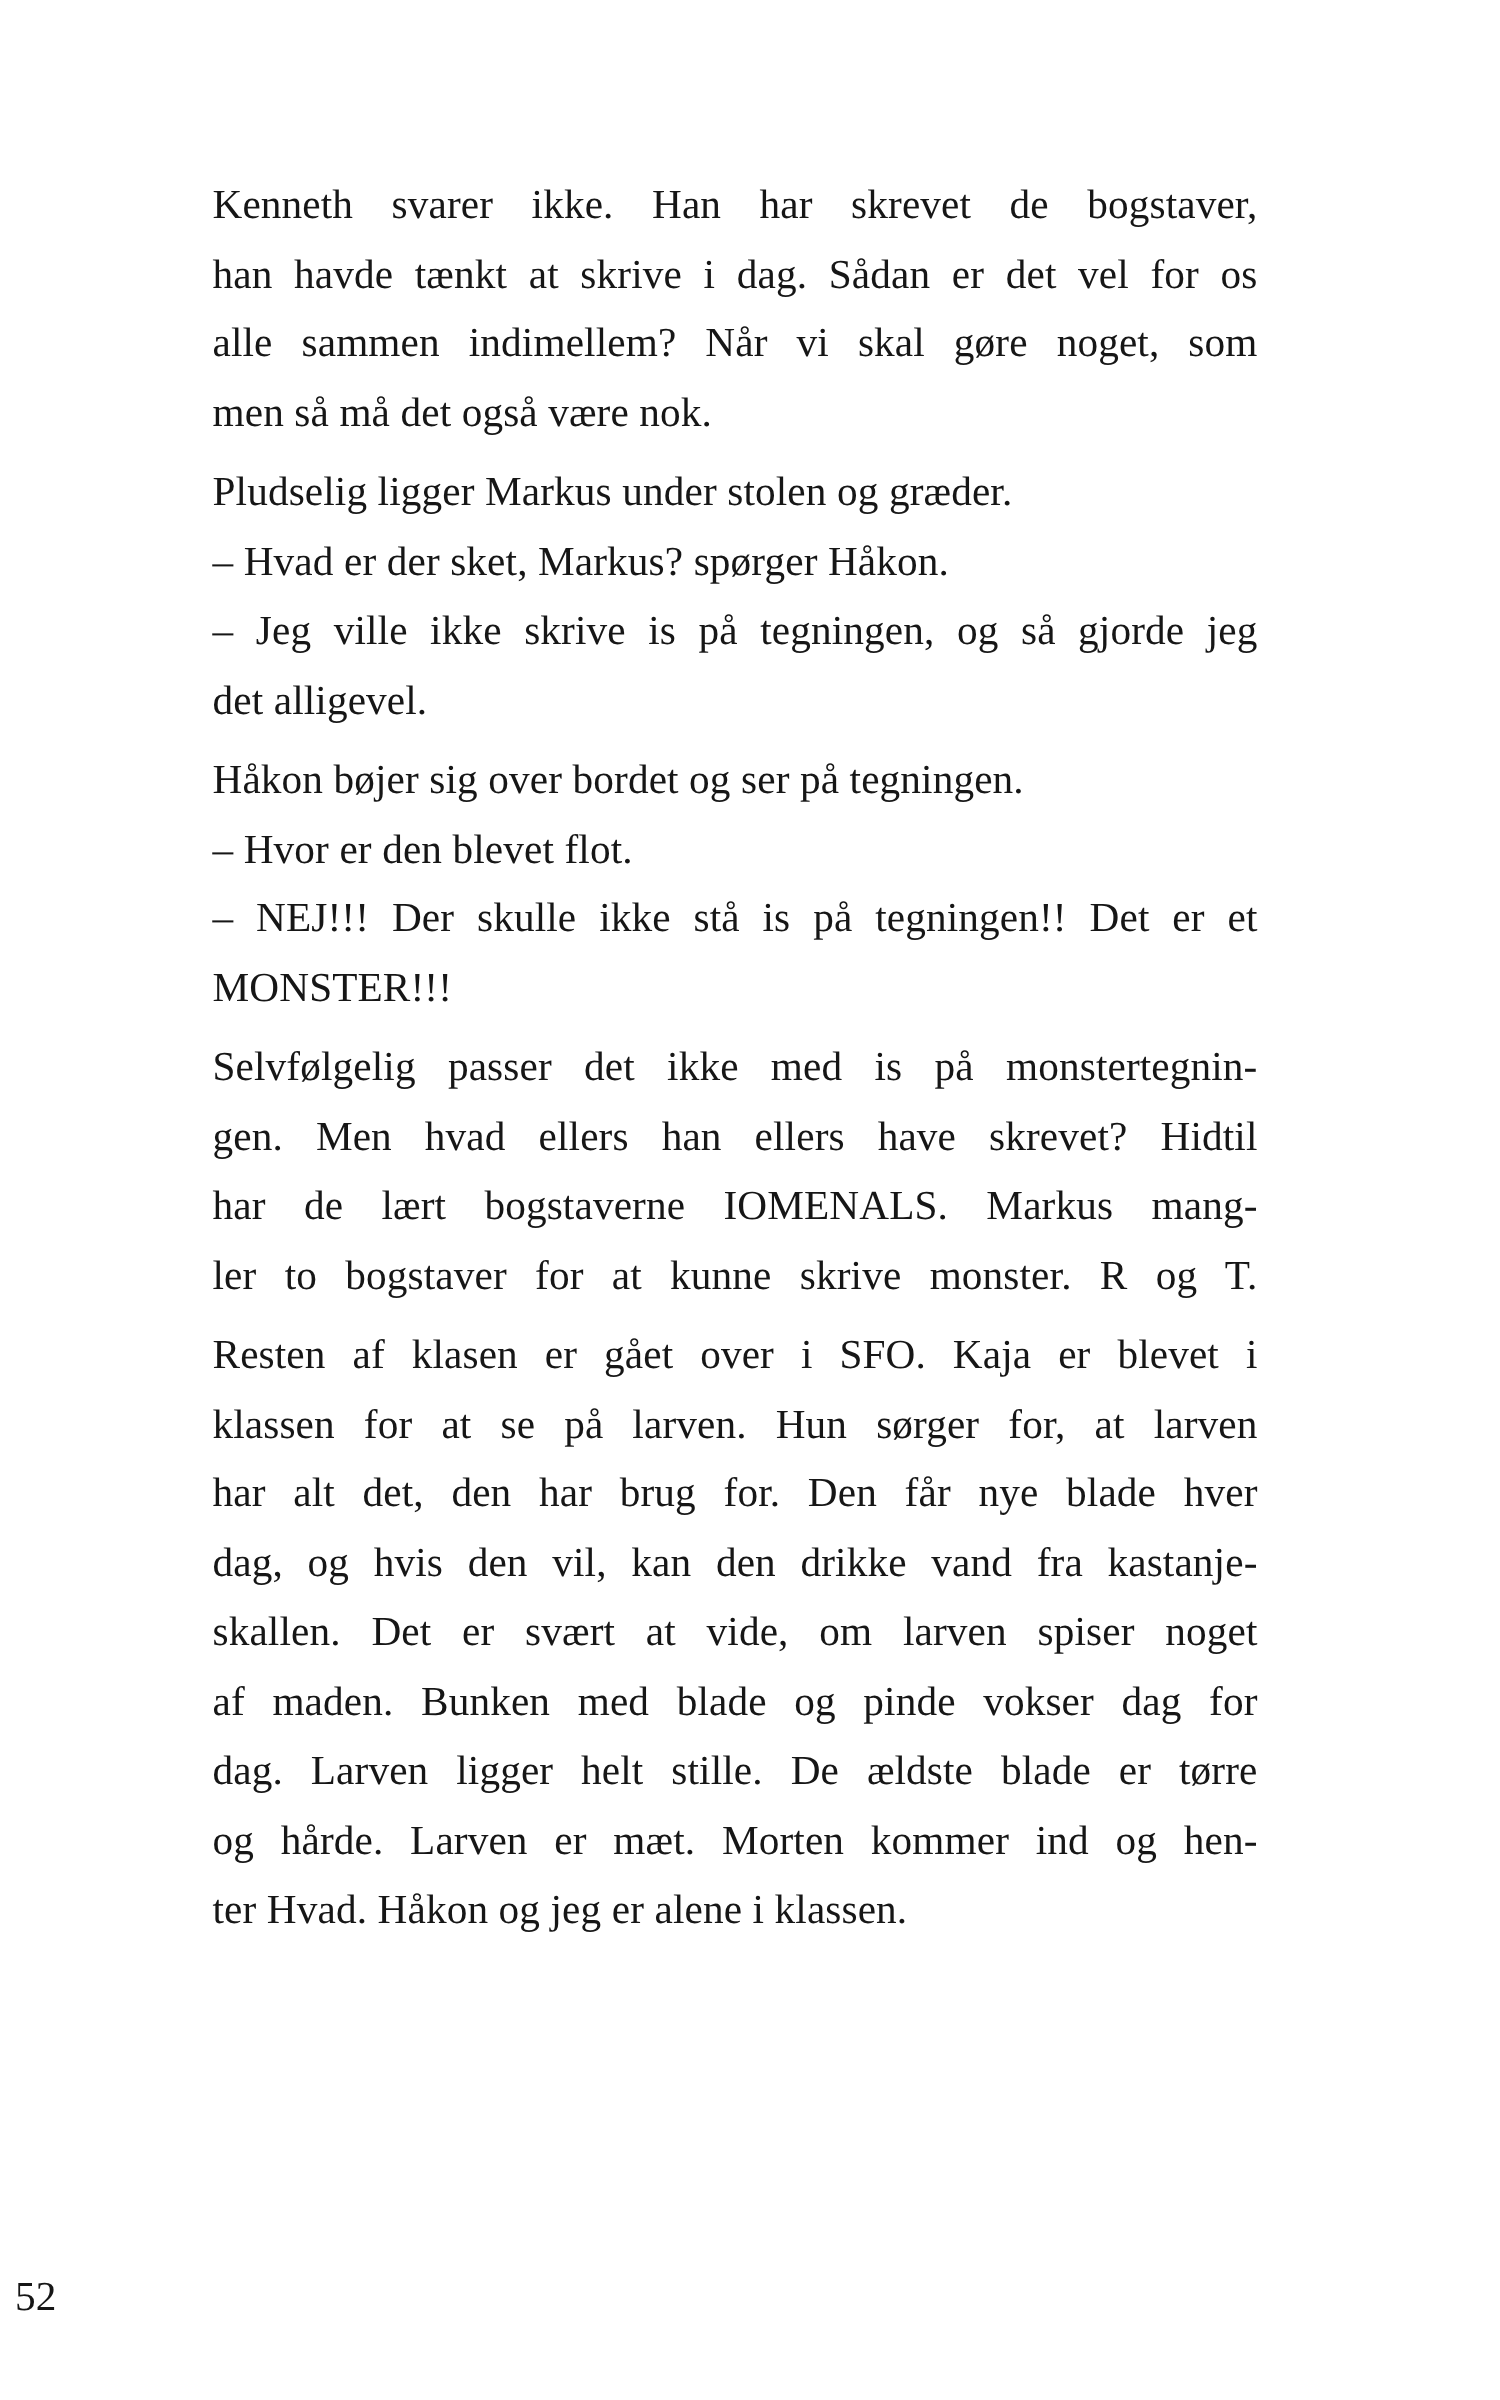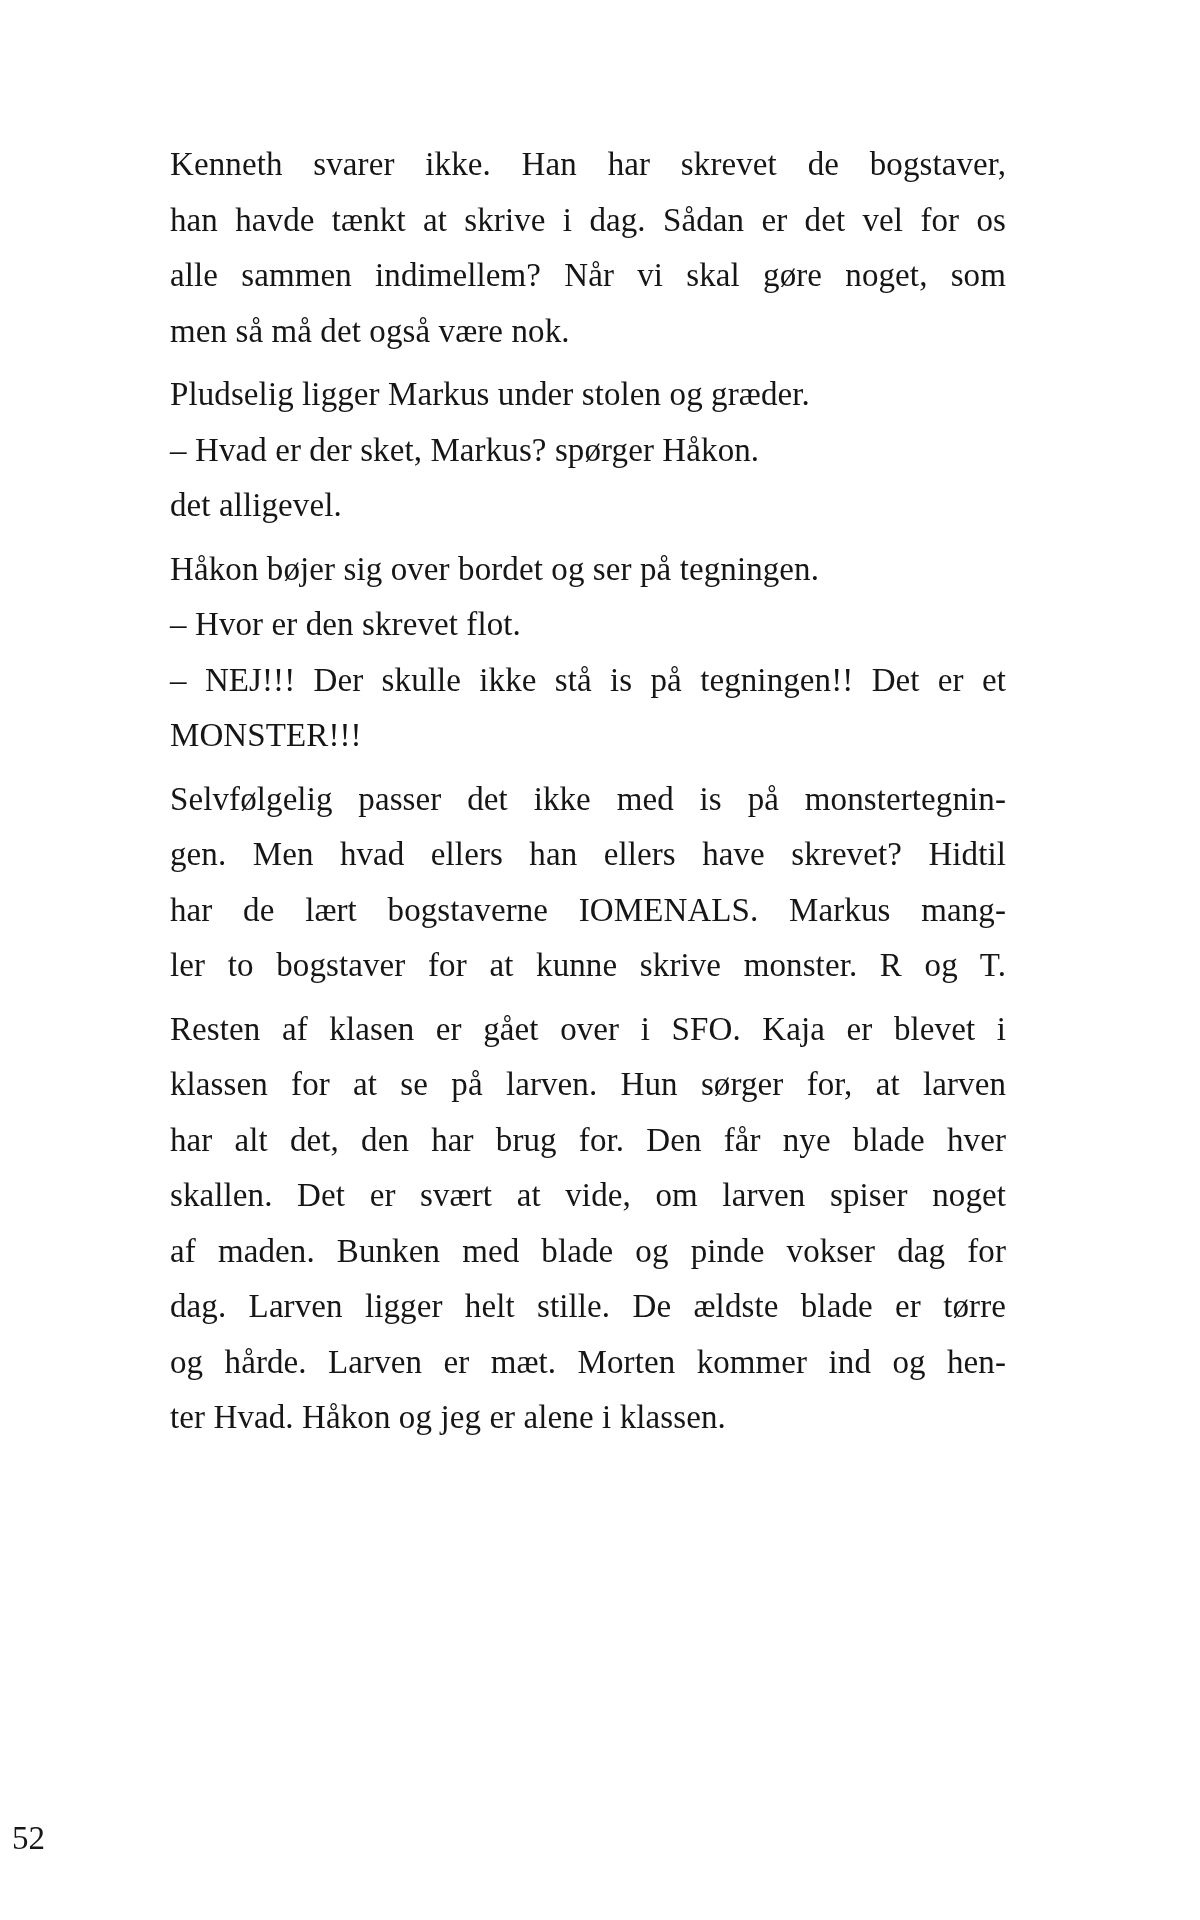--- a/index.html
+++ b/index.html
@@ -58,38 +58,40 @@
   <main class="text-block">
       <div class="paragraph">
         <div class="line fill">Kenneth svarer ikke. Han har skrevet de bogstaver,</div>
         <div class="line fill">han havde tænkt at skrive i dag. Sådan er det vel for os</div>
         <div class="line fill">alle sammen indimellem? Når vi skal gøre noget, som</div>
         <div class="line">men så må det også være nok.</div>
       </div>
       <div class="paragraph">
         <div class="line">Pludselig ligger Markus under stolen og græder.</div>
         <div class="line">– Hvad er der sket, Markus? spørger Håkon.</div>
+        <div class="line fill">– Jeg ville ikke skrive is på tegningen, og så gjorde jeg</div>
         <div class="line">det alligevel.</div>
       </div>
       <div class="paragraph">
         <div class="line">Håkon bøjer sig over bordet og ser på tegningen.</div>
-        <div class="line">– Hvor er den skrevet flot.</div>
+        <div class="line">– Hvor er den blevet flot.</div>
         <div class="line fill">– NEJ!!! Der skulle ikke stå is på tegningen!! Det er et</div>
         <div class="line">MONSTER!!!</div>
       </div>
       <div class="paragraph">
         <div class="line fill">Selvfølgelig passer det ikke med is på monstertegnin-</div>
         <div class="line fill">gen. Men hvad ellers han ellers have skrevet? Hidtil</div>
         <div class="line fill">har de lært bogstaverne IOMENALS. Markus mang-</div>
         <div class="line fill">ler to bogstaver for at kunne skrive monster. R og T.</div>
       </div>
       <div class="paragraph">
         <div class="line fill">Resten af klasen er gået over i SFO. Kaja er blevet i</div>
         <div class="line fill">klassen for at se på larven. Hun sørger for, at larven</div>
         <div class="line fill">har alt det, den har brug for. Den får nye blade hver</div>
+        <div class="line fill">dag, og hvis den vil, kan den drikke vand fra kastanje-</div>
         <div class="line fill">skallen. Det er svært at vide, om larven spiser noget</div>
         <div class="line fill">af maden. Bunken med blade og pinde vokser dag for</div>
         <div class="line fill">dag. Larven ligger helt stille. De ældste blade er tørre</div>
         <div class="line fill">og hårde. Larven er mæt. Morten kommer ind og hen-</div>
         <div class="line">ter Hvad. Håkon og jeg er alene i klassen.</div>
       </div>
     </main>
   <footer class="folio">52</footer>
 </div>
 

